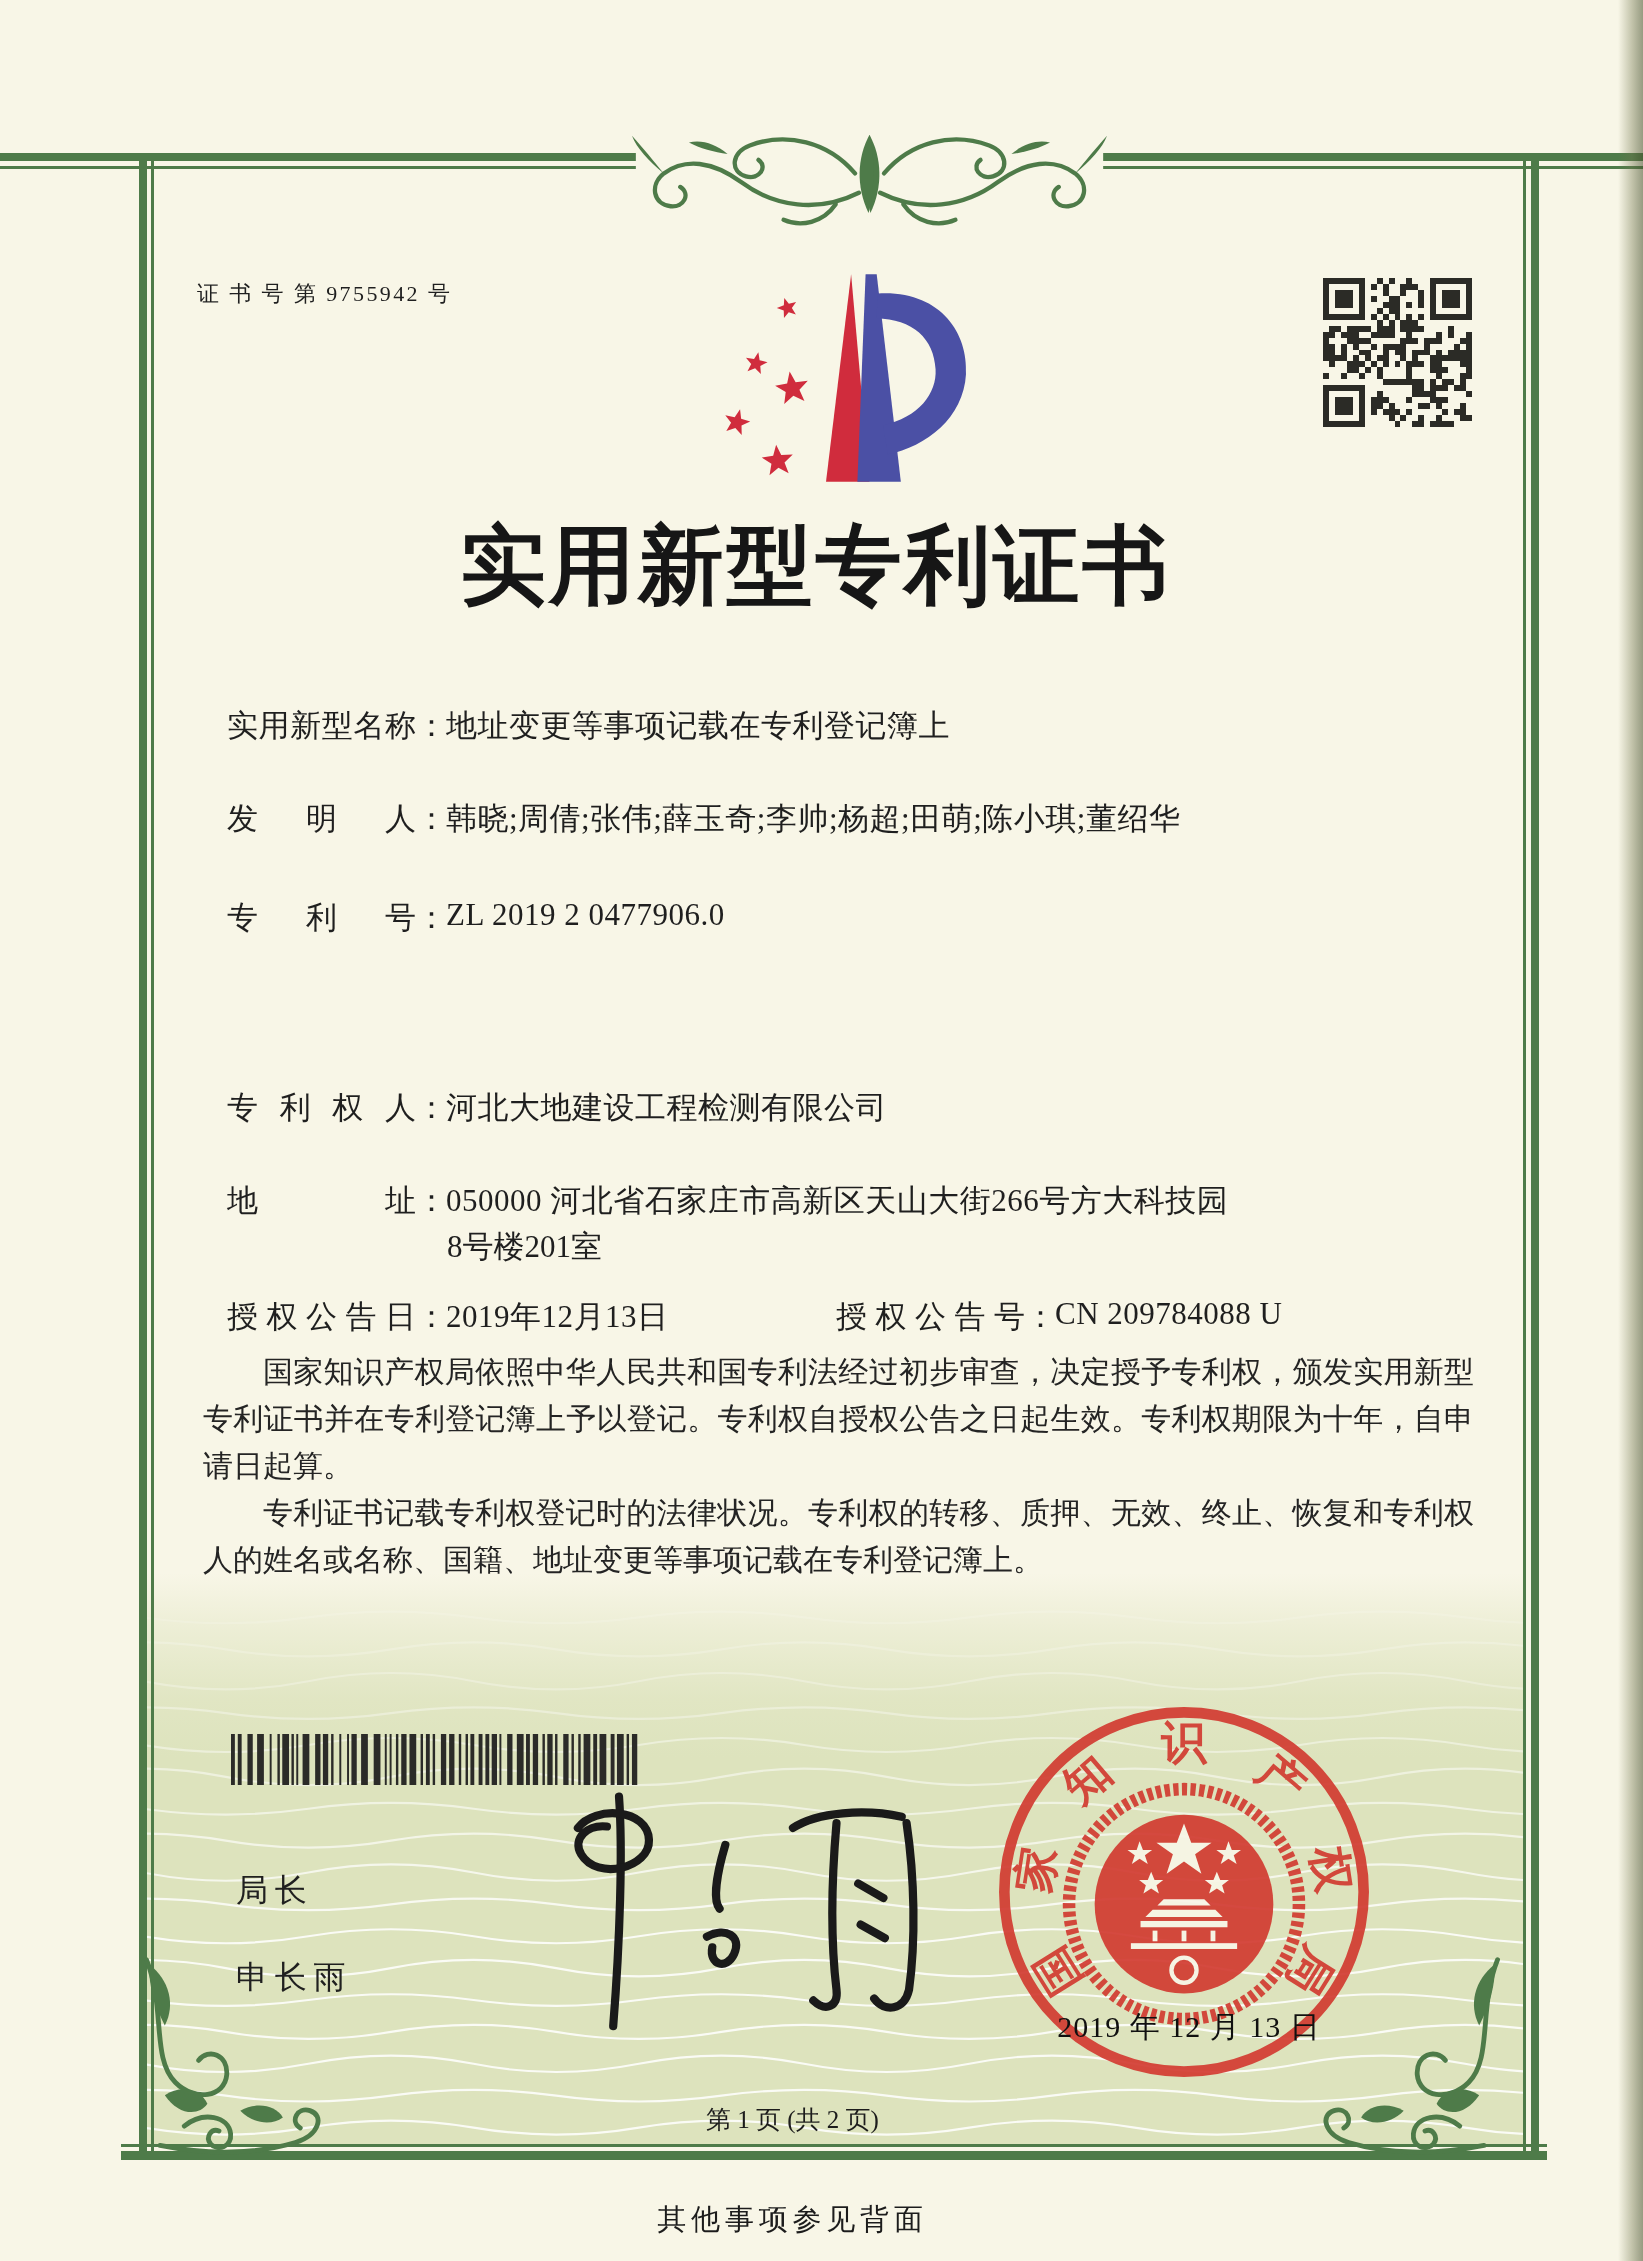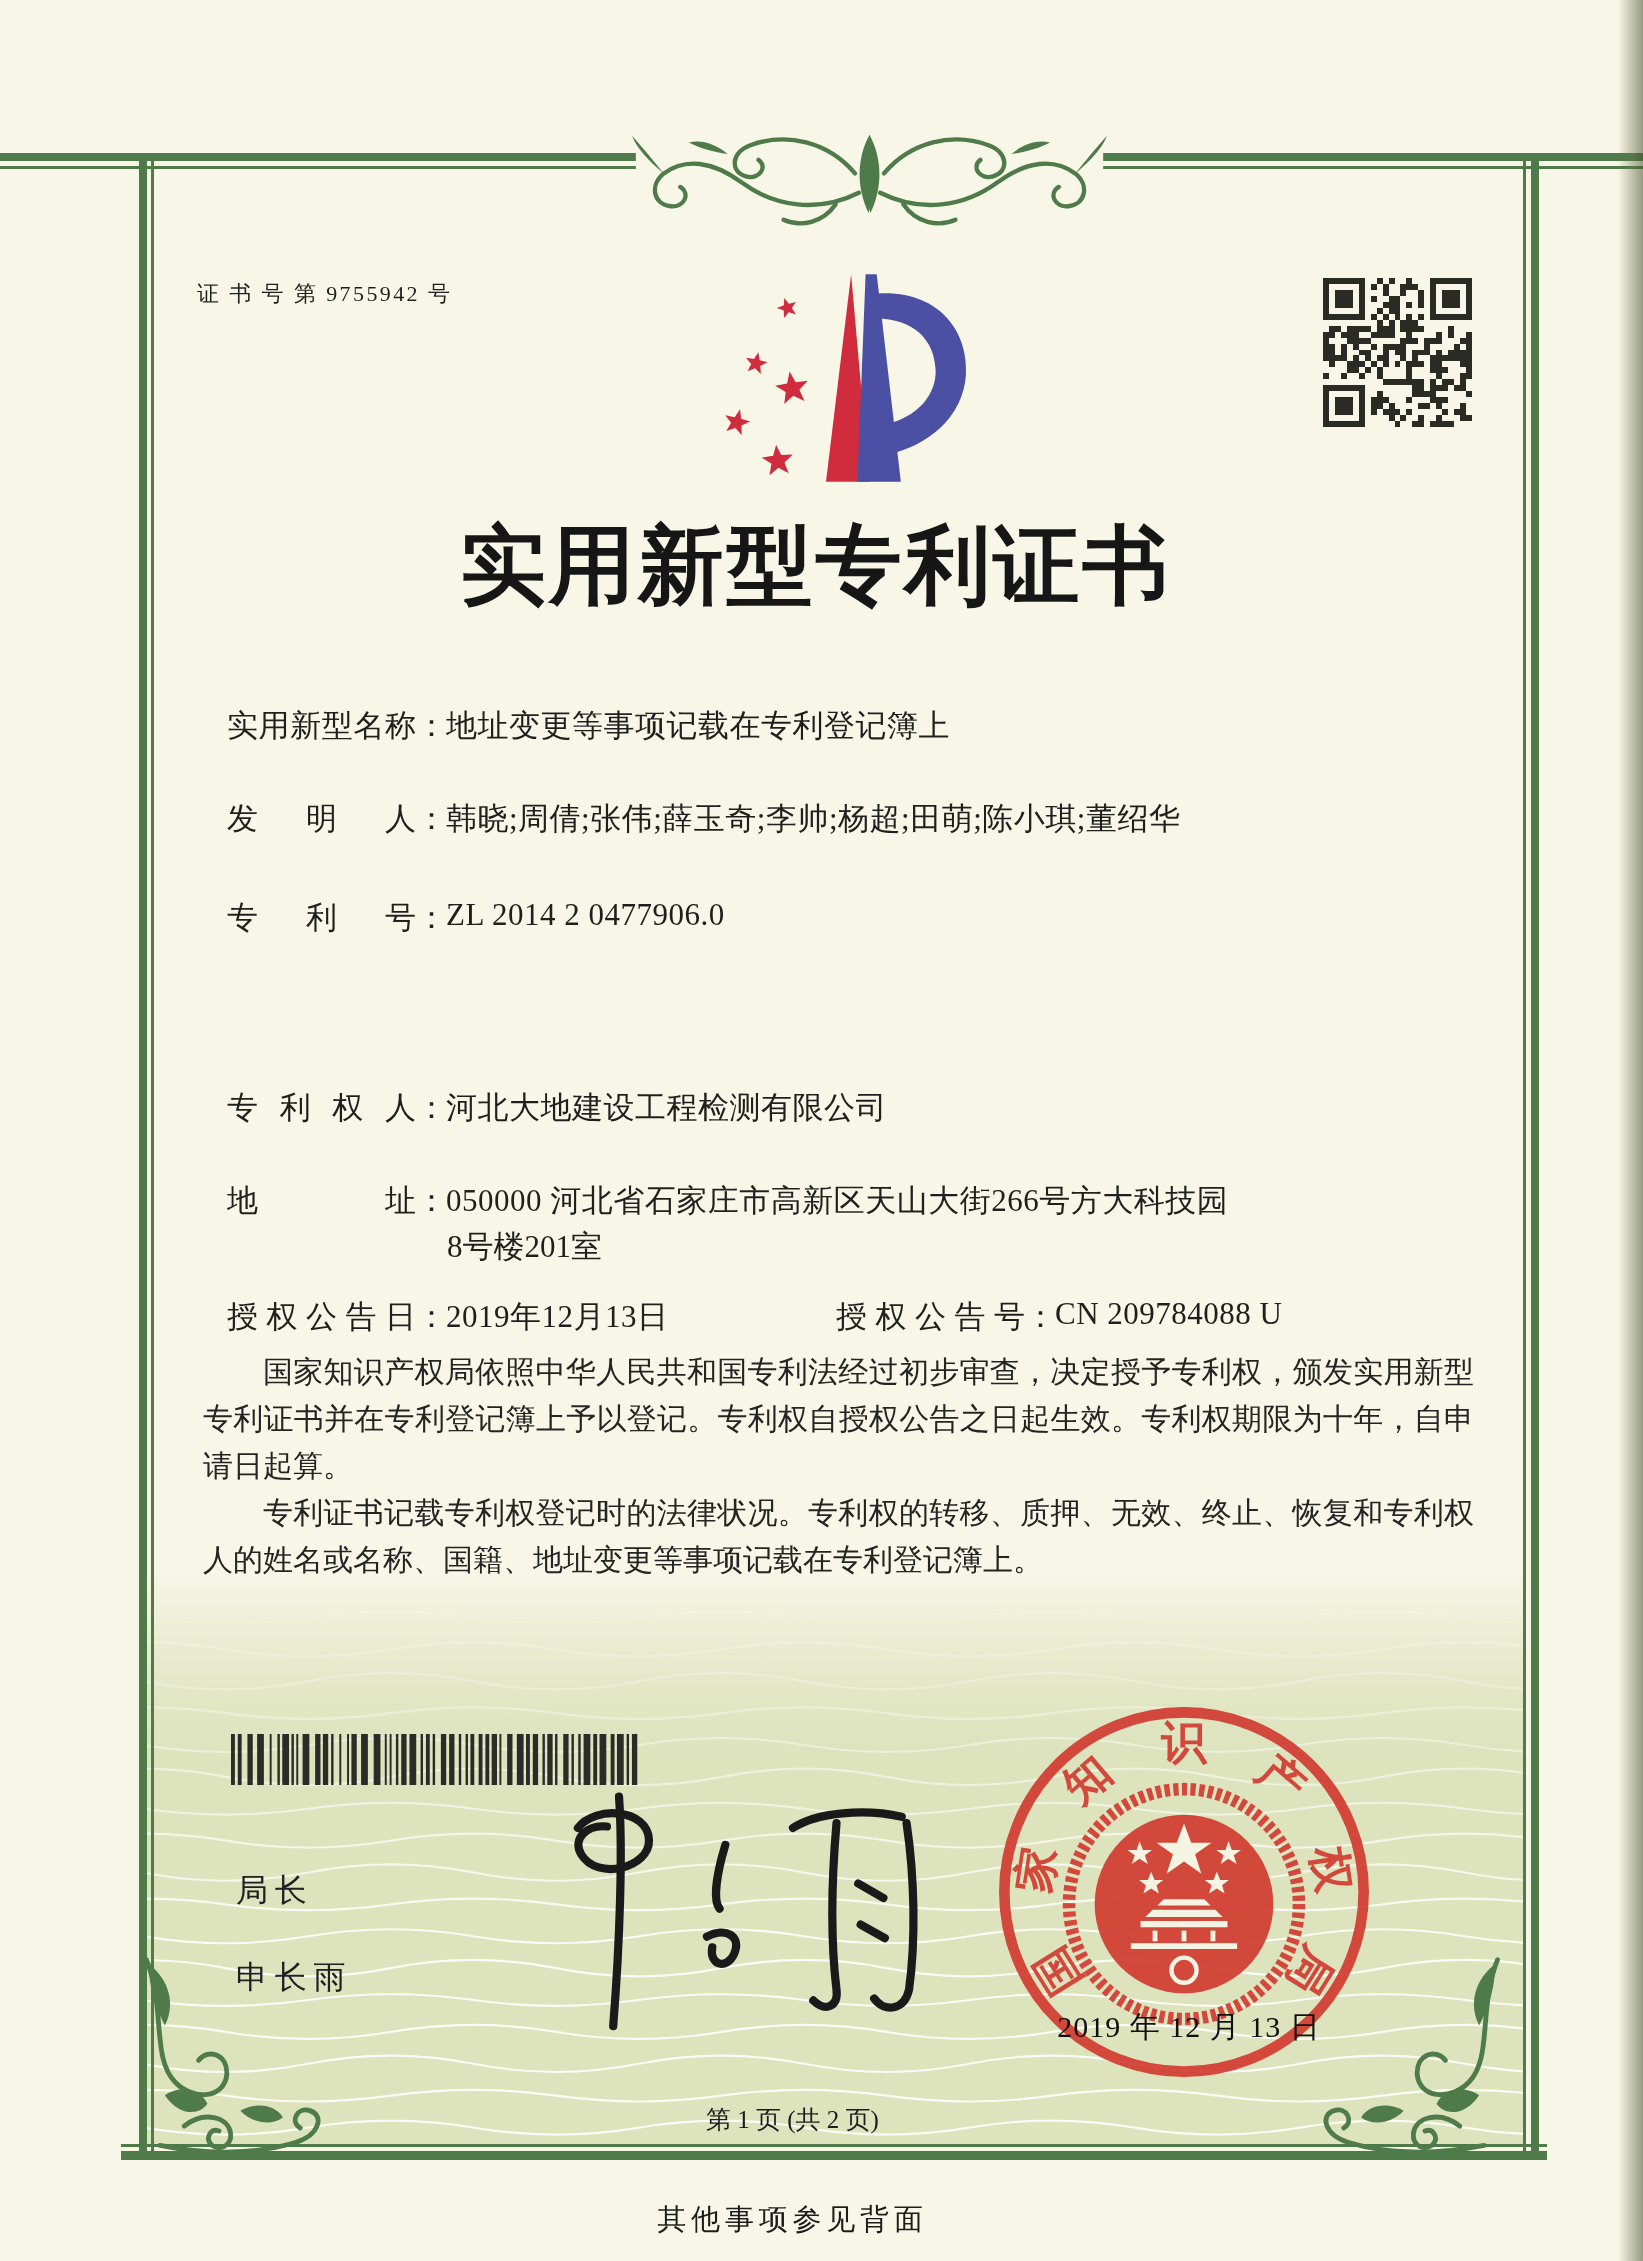--- a/index.html
+++ b/index.html
@@ -377,21 +377,21 @@
 
   <div class="title">实用新型专利证书</div>
 
   <div class="f-row" style="top:705px">
     <span class="f-label">实用新型名称</span><span class="f-colon">：</span><span class="f-value">地址变更等事项记载在专利登记簿上</span>
   </div>
   <div class="f-row" style="top:798px">
     <span class="f-label">发明人</span><span class="f-colon">：</span><span class="f-value">韩晓;周倩;张伟;薛玉奇;李帅;杨超;田萌;陈小琪;董绍华</span>
   </div>
   <div class="f-row" style="top:897px">
-    <span class="f-label">专利号</span><span class="f-colon">：</span><span class="f-value">ZL 2014 2 0477906.0</span>
+    <span class="f-label">专利号</span><span class="f-colon">：</span><span class="f-value">ZL 2019 2 0477906.0</span>
   </div>
   <div class="f-row" style="top:1087px">
     <span class="f-label">专利权人</span><span class="f-colon">：</span><span class="f-value">河北大地建设工程检测有限公司</span>
   </div>
   <div class="f-row" style="top:1180px">
     <span class="f-label">地址</span><span class="f-colon">：</span><span class="f-value">050000 河北省石家庄市高新区天山大街266号方大科技园</span>
   </div>
   <div class="addr2">8号楼201室</div>
   <div class="f-row" style="top:1280px;left:0;width:1643px">
     <span class="grant-pair" style="left:227px">

